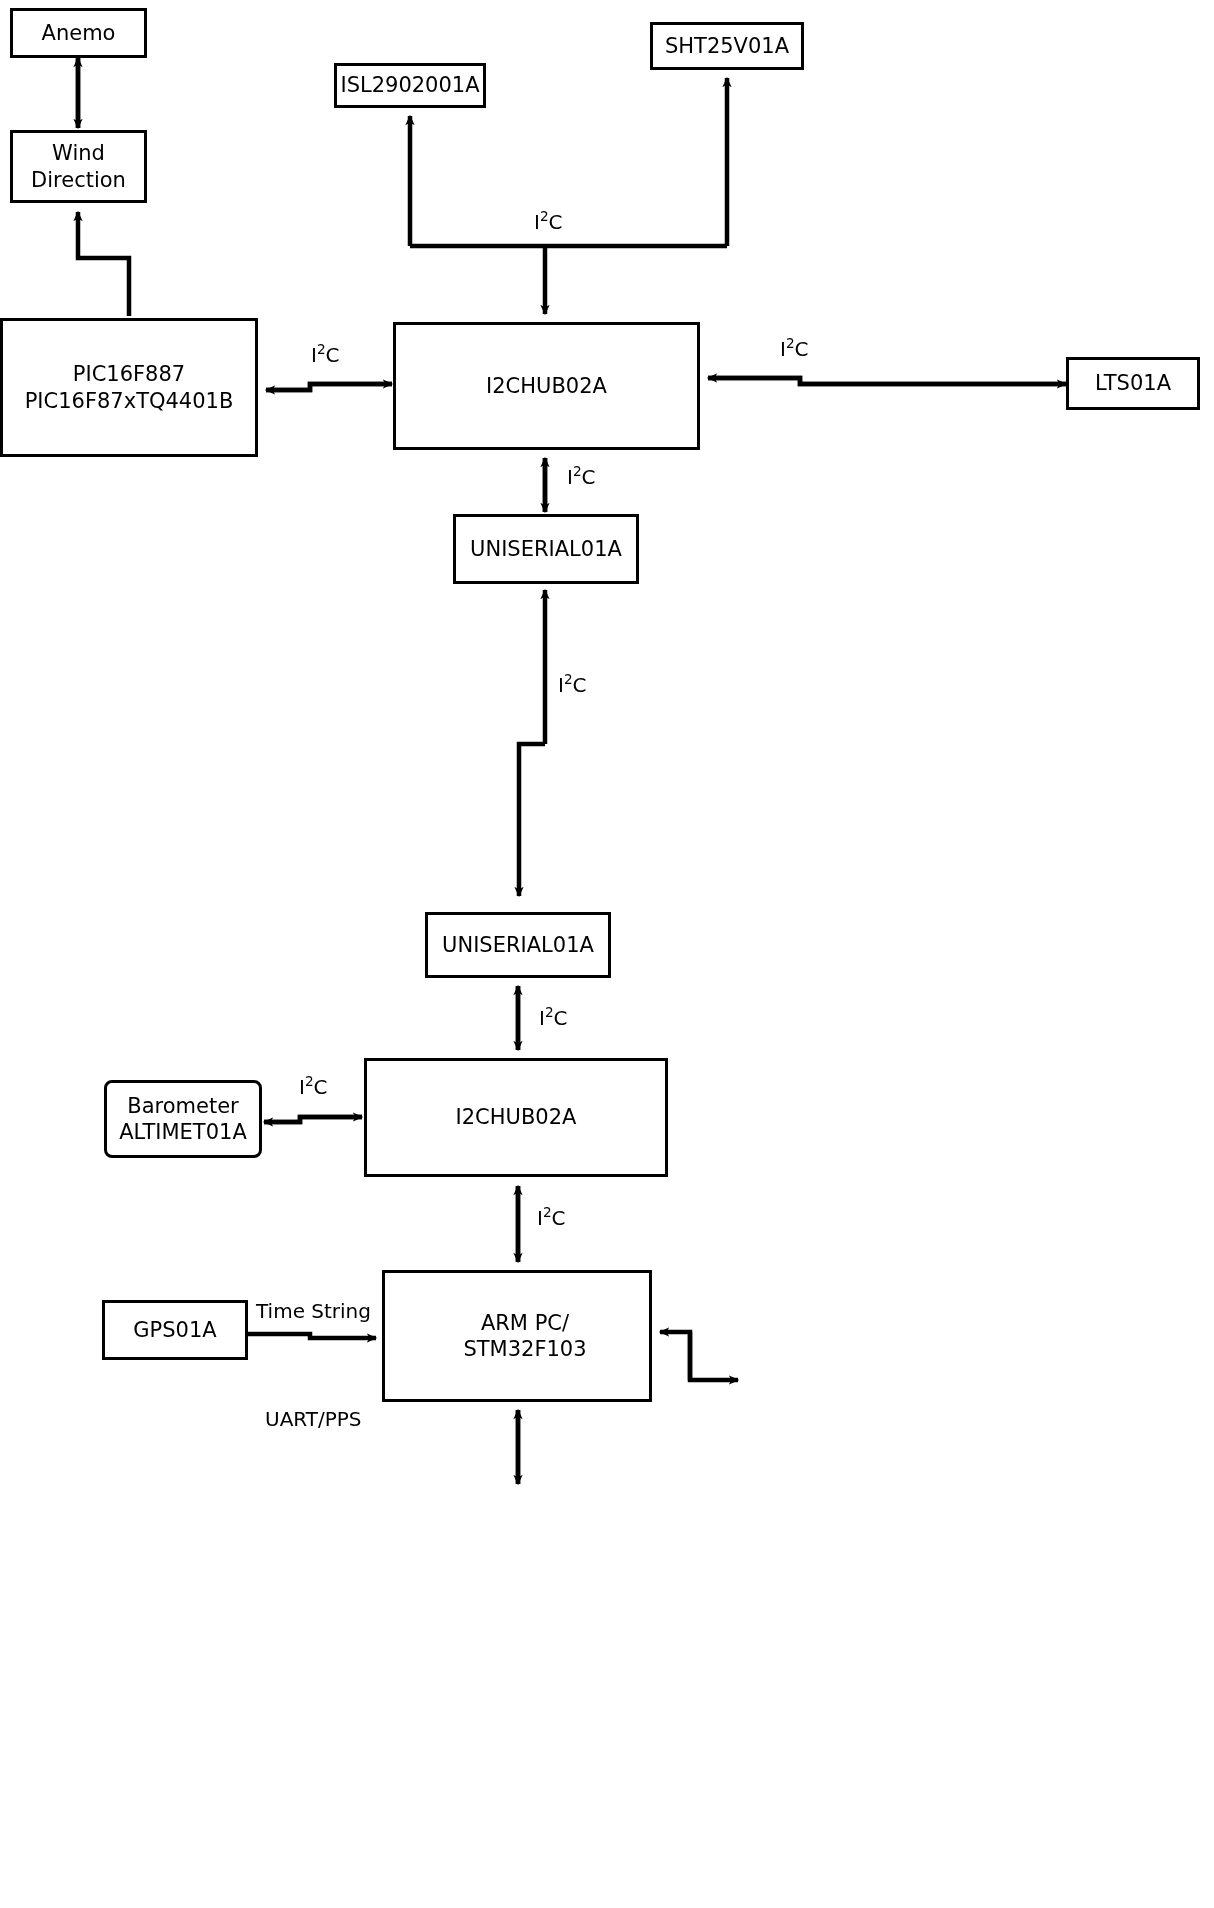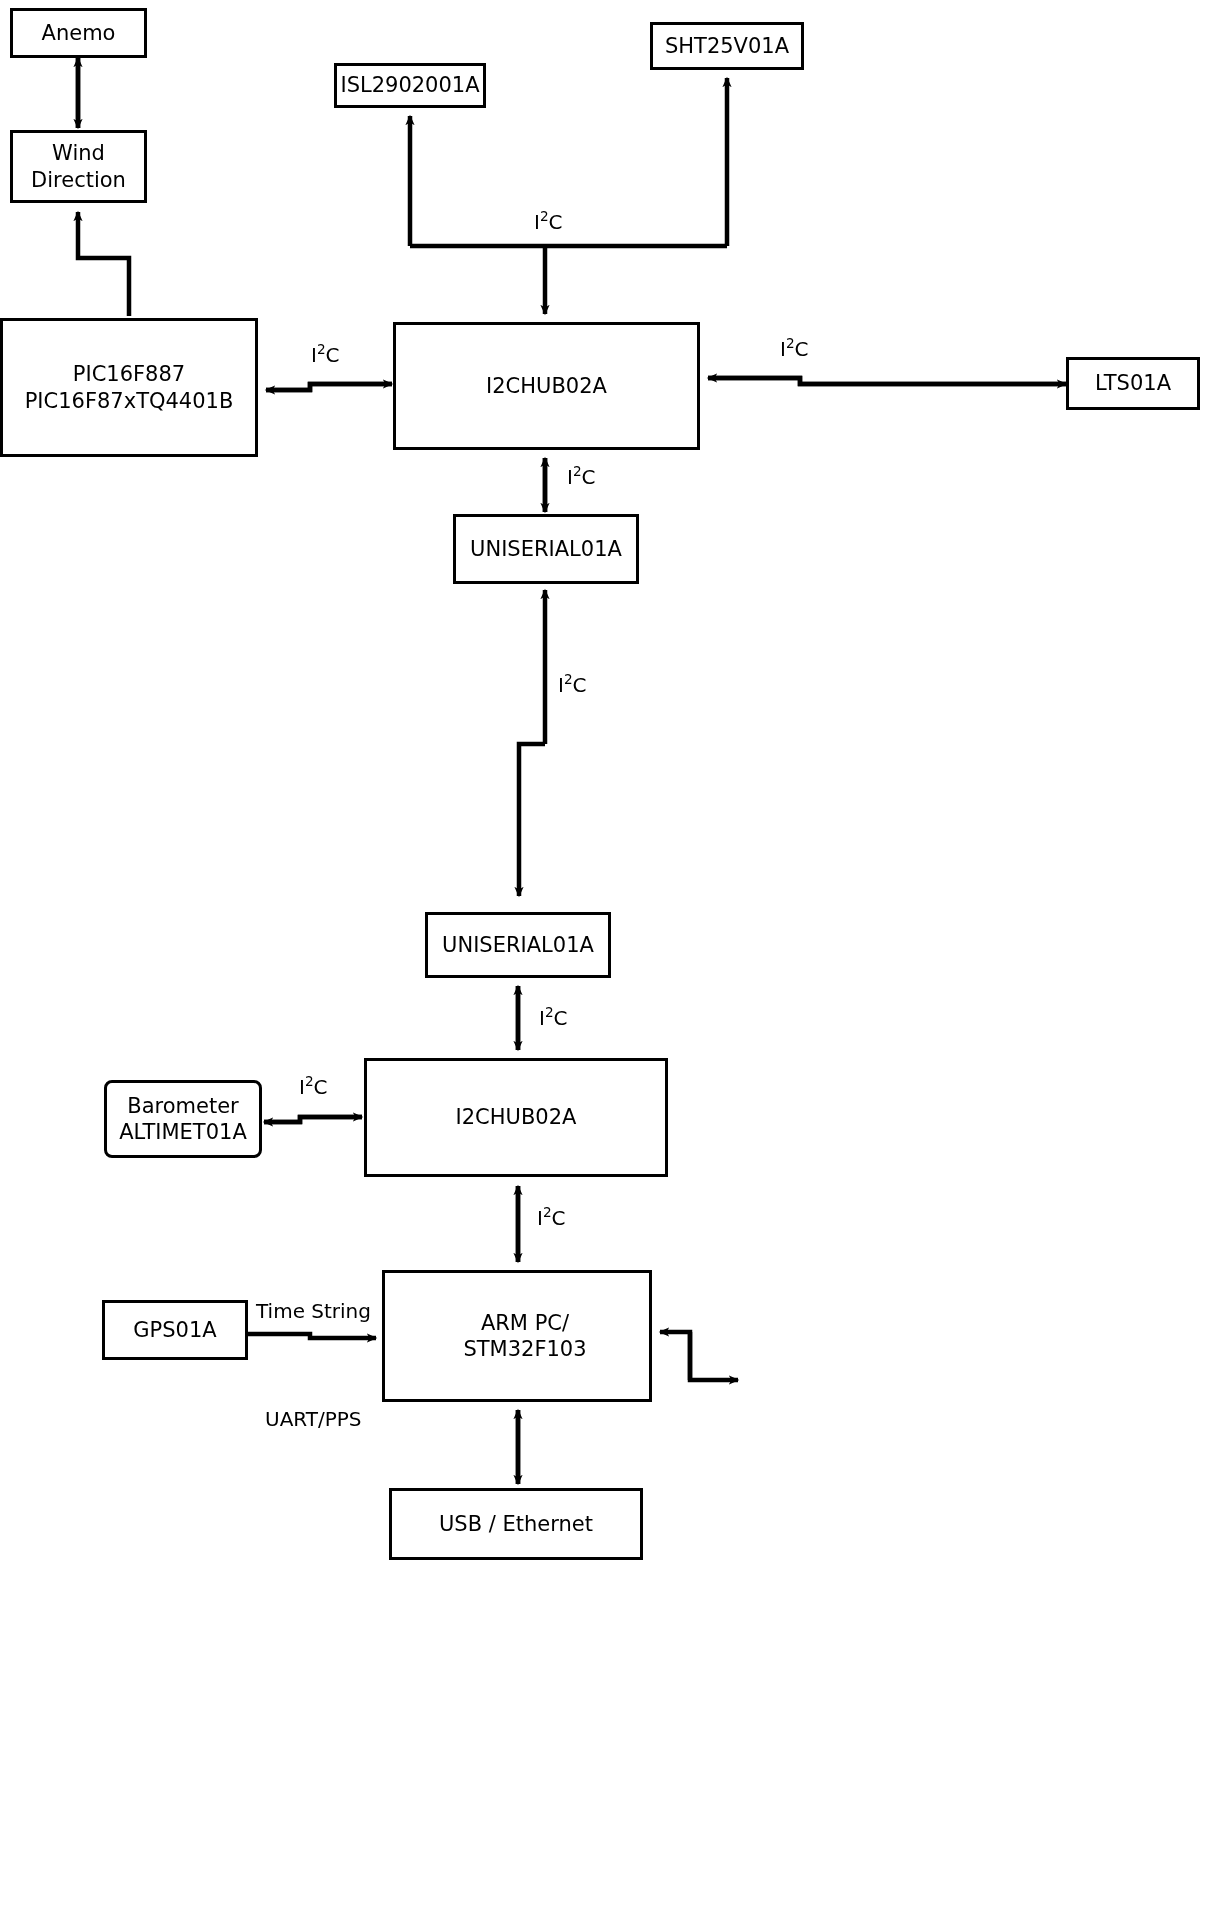--- a/index.html
+++ b/index.html
@@ -166,23 +166,20 @@
   <div class="node" style="left:382px; top:1270px; width:270px; height:132px;padding-left:16px;">
     <span class="node-label">ARM PC/
 STM32F103</span>
   </div>
 
   <div class="node" style="left:102px; top:1300px; width:146px; height:60px;">
     <span class="node-label">GPS01A</span>
   </div>
 
 
-  <div class="node" style="left:389px; top:1488px; width:254px; height:72px;">
-    <span class="node-label">USB / Ethernet</span>
-  </div>
 
   <div class="edge-label" style="left:534px; top:212px;">
     <span>I</span><sup>2</sup><span>C</span>
   </div>
 
   <div class="edge-label" style="left:311px; top:345px;">
     <span>I</span><sup>2</sup><span>C</span>
   </div>
 
   <div class="edge-label" style="left:780px; top:339px;">

